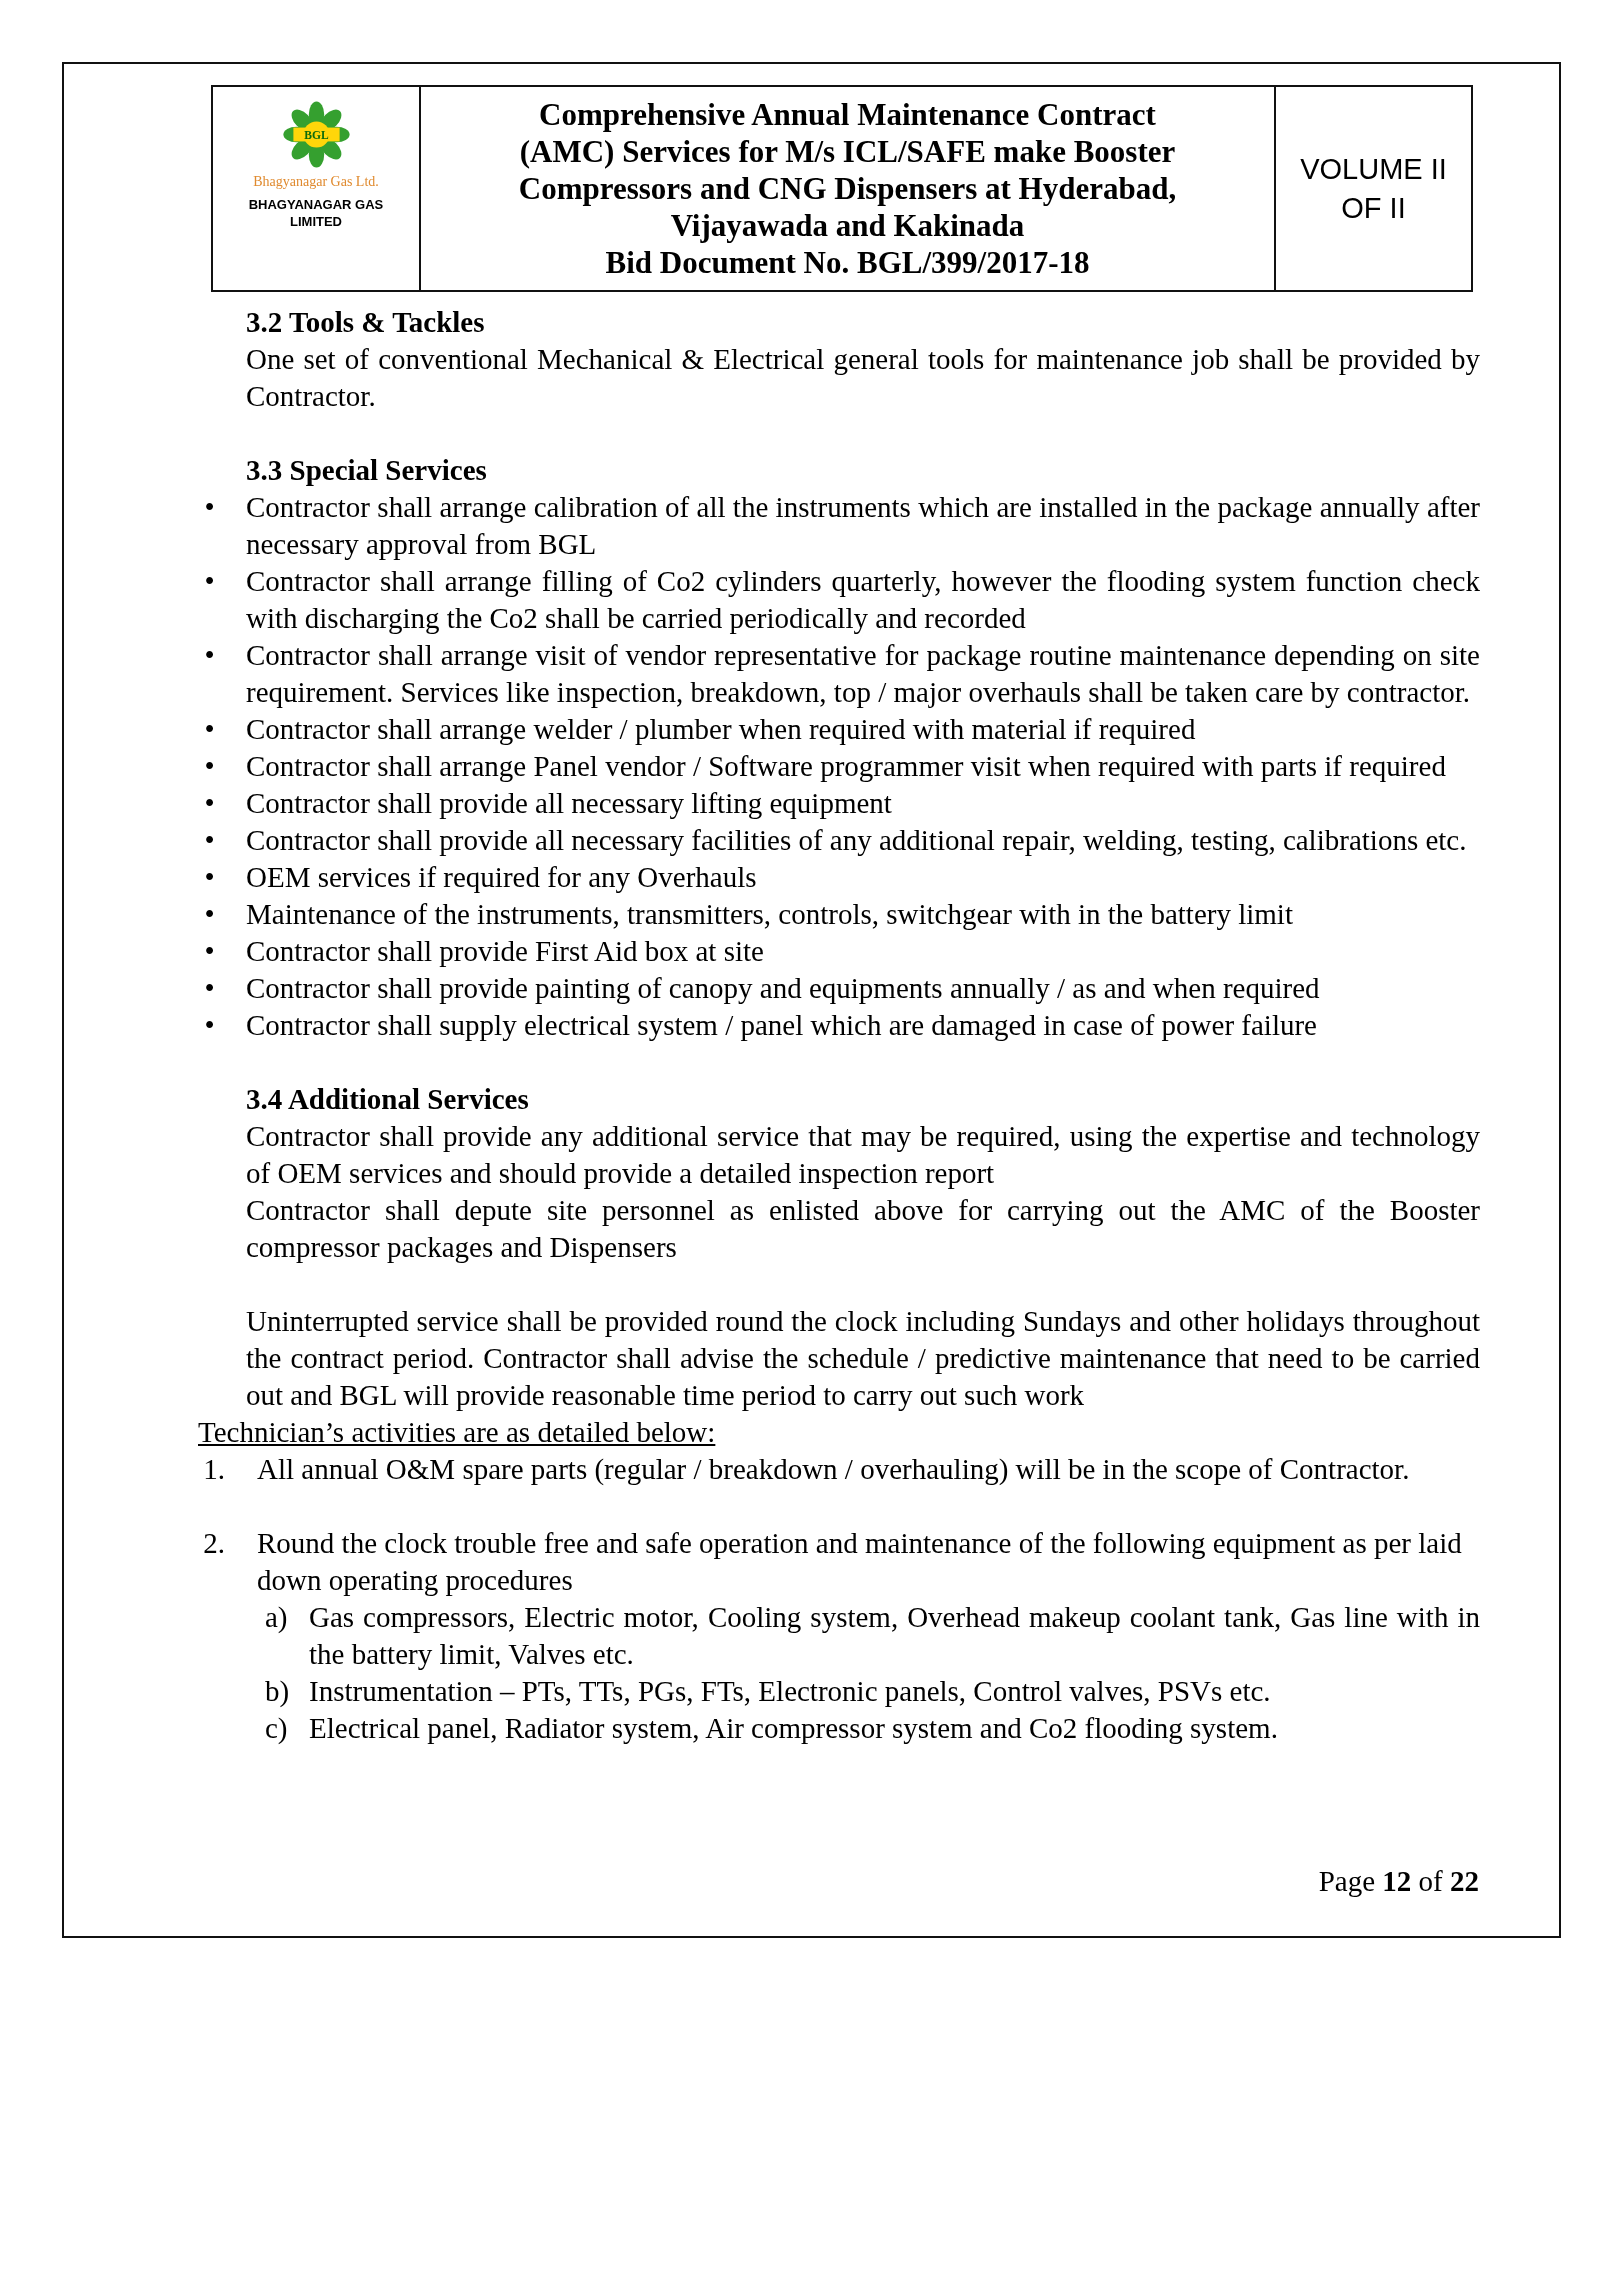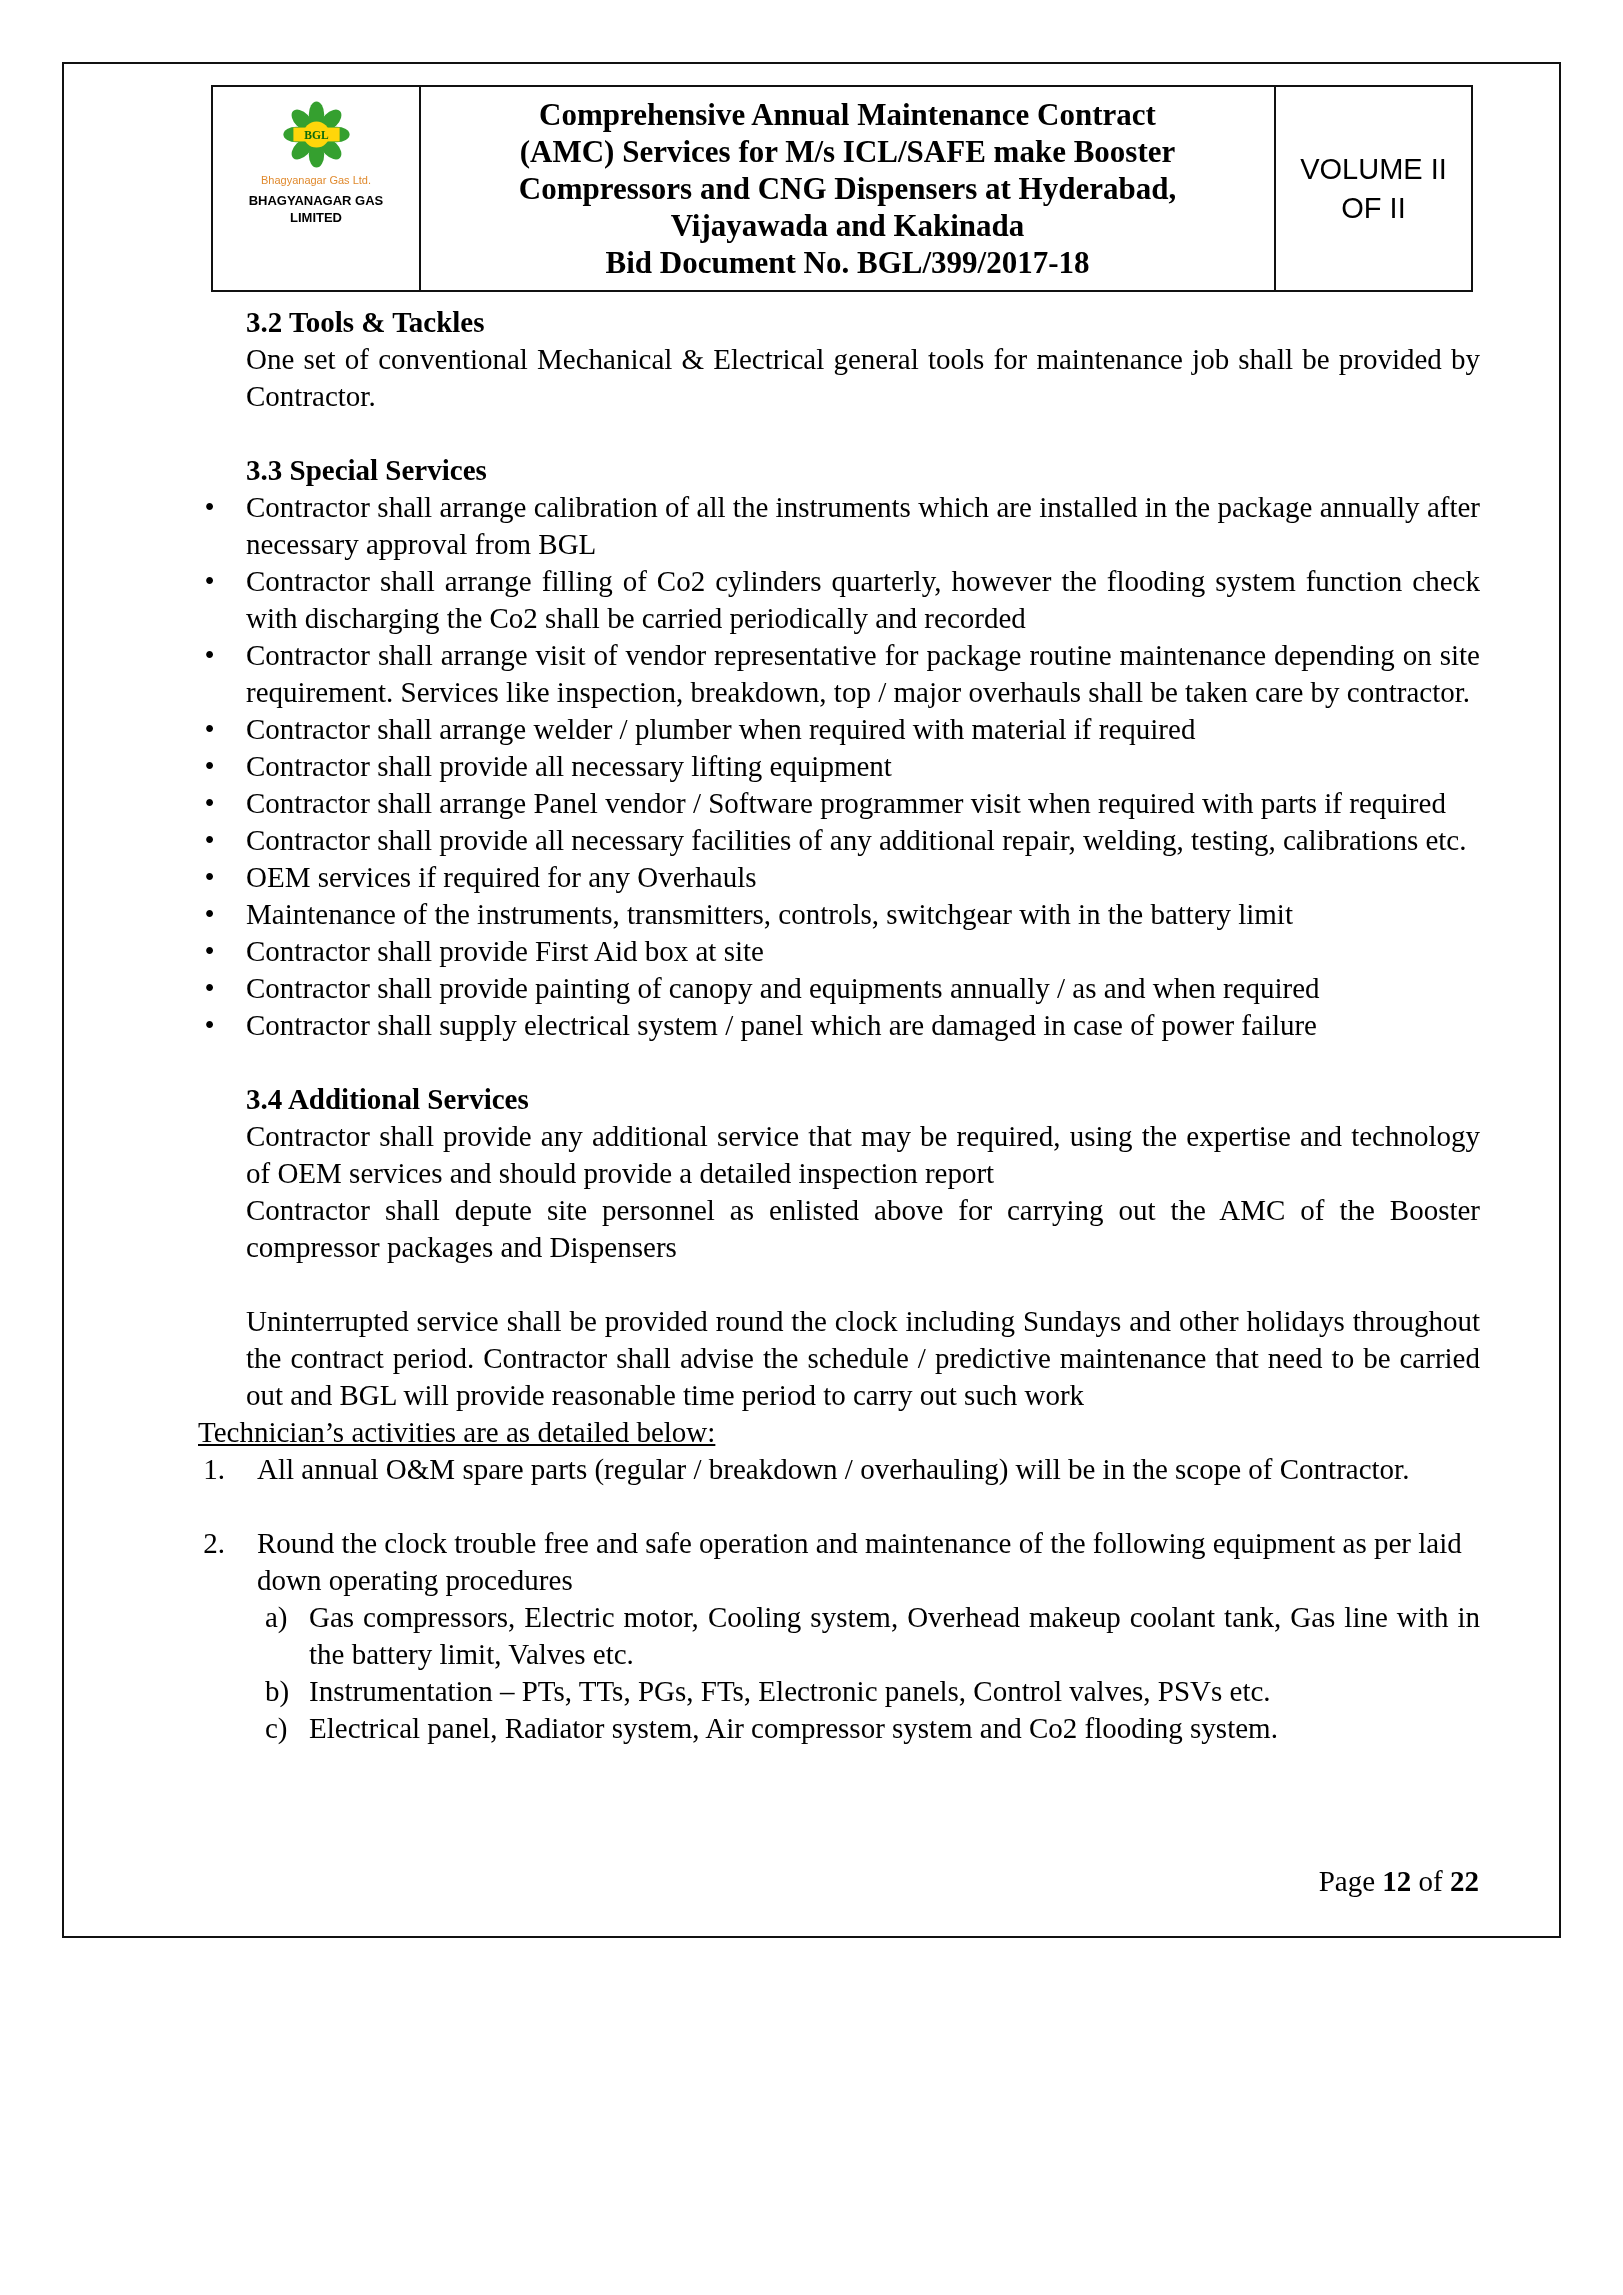--- a/index.html
+++ b/index.html
@@ -17,22 +17,22 @@
     display:flex;border:2px solid #111;
   }
   .cell{box-sizing:border-box;}
   .logo-cell{
     width:208px;border-right:2px solid #111;
     display:flex;flex-direction:column;align-items:center;
     padding:9.2px 3.9px 6.5px 3.9px;
   }
   .logo{display:block;}
   .logo-tagline{
-    font-family:Liberation Sans, sans-serif;
-    font-size:11px;color:#e08a2e;margin-top:1.3px;white-space:nowrap;
+    font-family:Liberation Serif, serif;
+    font-size:14px;color:#e08a2e;margin-top:1.3px;white-space:nowrap;
   }
   .org-name{
     font-family:"Liberation Sans", sans-serif;
     font-size:13px;line-height:1.25;text-align:center;margin-top:7px;
     width:183px;
     font-weight:bold;
   }
   .title-cell{
     flex:1;border-right:2px solid #111;
     text-align:center;padding:9.2px 11.8px;
@@ -121,22 +121,22 @@
     <div class="sec-heading indent">3.2 Tools &amp; Tackles</div>
     <div class="indent just">One set of conventional Mechanical &amp; Electrical general tools for maintenance job shall be provided by Contractor.</div>
 
     <div class="sec-heading indent mt">3.3 Special Services</div>
     <div>
 
     <div class="bullet just">Contractor shall arrange calibration of all the instruments which are installed in the package annually after necessary approval from BGL</div>
         <div class="bullet just">Contractor shall arrange filling of Co2 cylinders quarterly, however the flooding system function check with discharging the Co2 shall be carried periodically and recorded</div>
         <div class="bullet just">Contractor shall arrange visit of vendor representative for package routine maintenance depending on site requirement. Services like inspection, breakdown, top / major overhauls shall be taken care by contractor.</div>
         <div class="bullet just">Contractor shall arrange welder / plumber when required with material if required</div>
+        <div class="bullet just">Contractor shall arrange Panel vendor / Software programmer visit when required with parts if required</div>
         <div class="bullet just">Contractor shall provide all necessary lifting equipment</div>
-        <div class="bullet just">Contractor shall arrange Panel vendor / Software programmer visit when required with parts if required</div>
         <div class="bullet just">Contractor shall provide all necessary facilities of any additional repair, welding, testing, calibrations etc.</div>
         <div class="bullet just">OEM services if required for any Overhauls</div>
         <div class="bullet just">Maintenance of the instruments, transmitters, controls, switchgear with in the battery limit</div>
         <div class="bullet just">Contractor shall provide First Aid box at site</div>
         <div class="bullet just">Contractor shall provide painting of canopy and equipments annually / as and when required</div>
         <div class="bullet just">Contractor shall supply electrical system / panel which are damaged in case of power failure</div>
       </div>
 
     <div class="sec-heading indent mt">3.4 Additional Services</div>
     <div class="indent just">Contractor shall provide any additional service that may be required, using the expertise and technology of OEM services and should provide a detailed inspection report</div>

